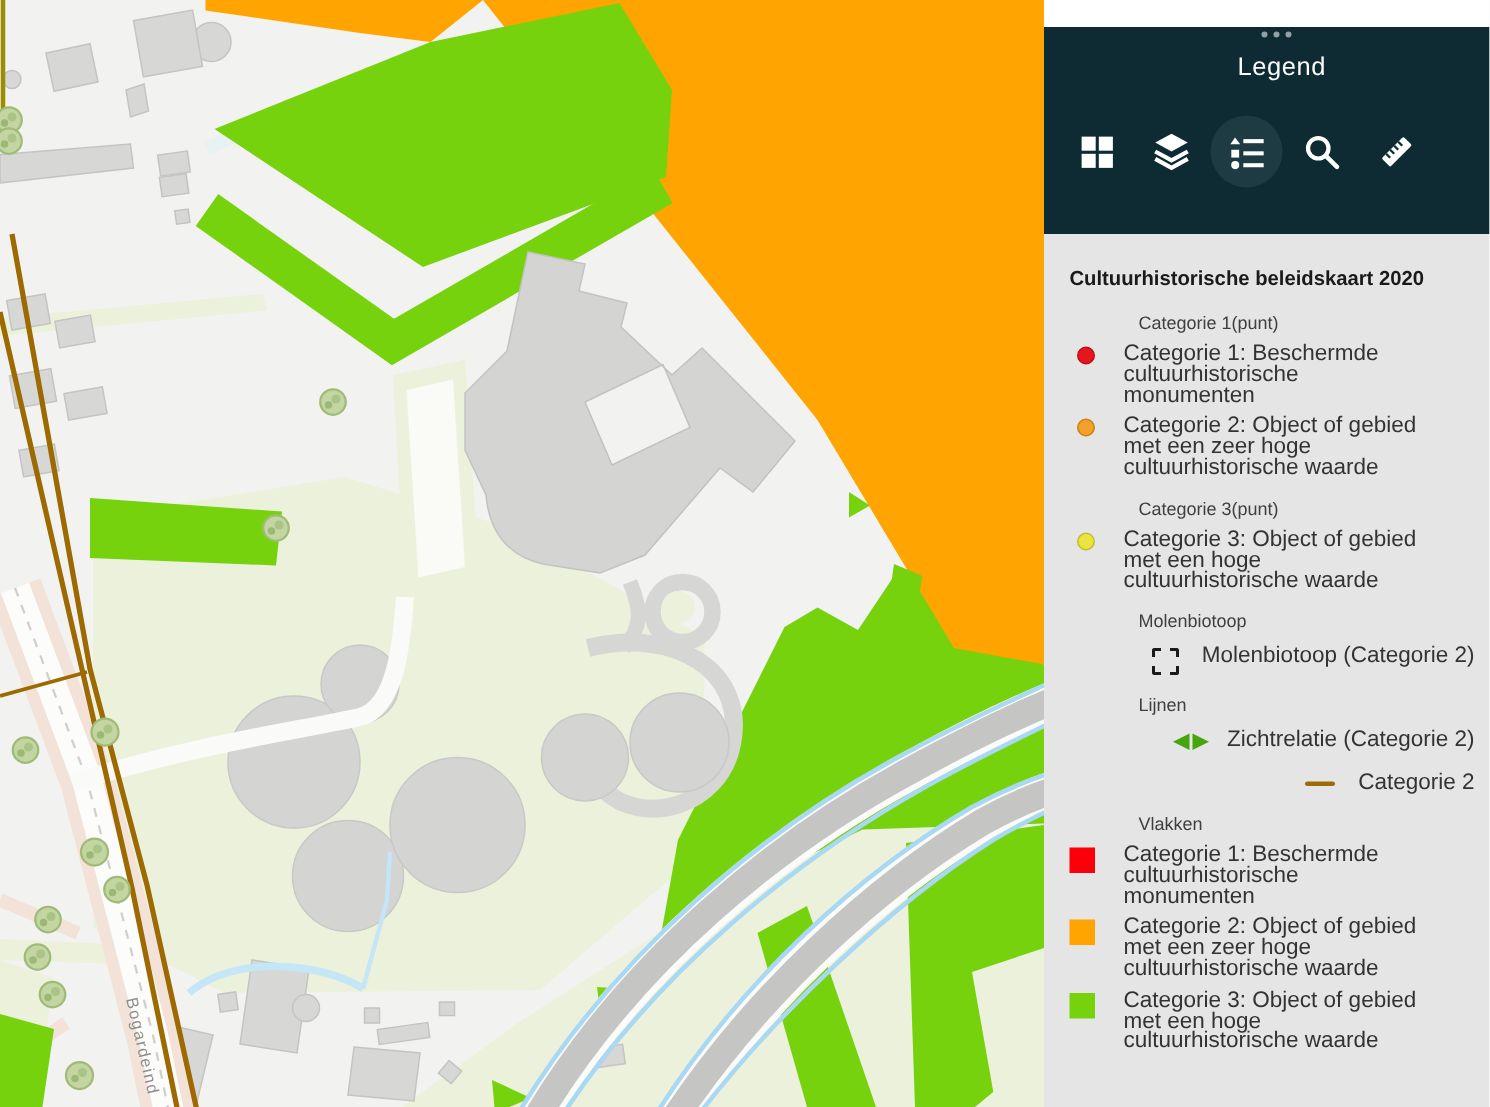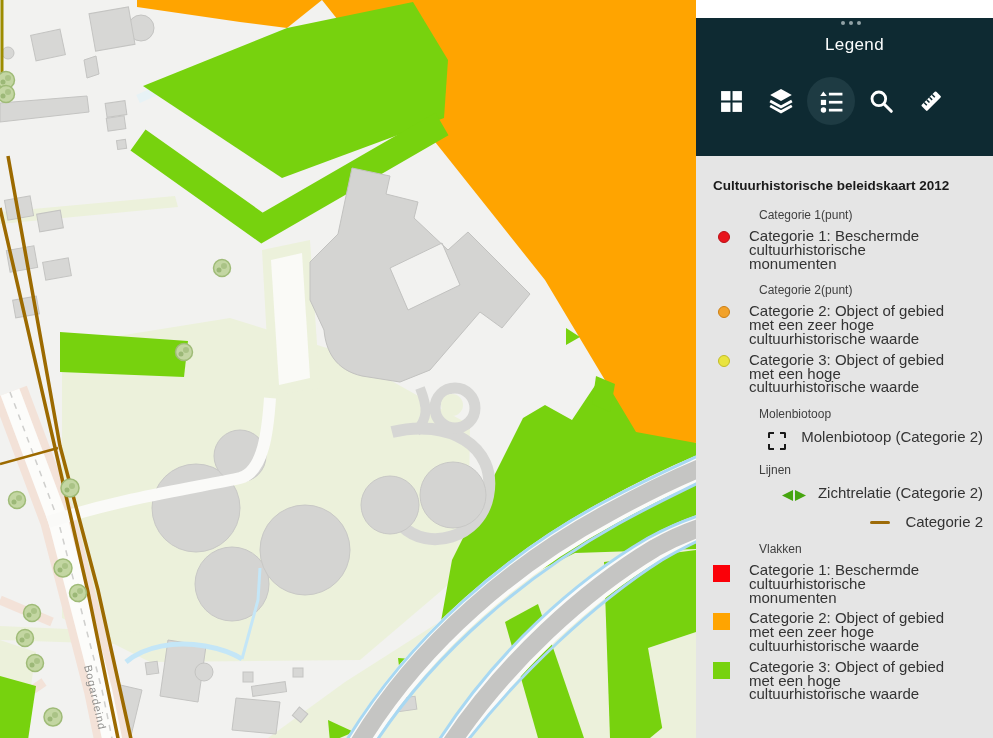--- a/index.html
+++ b/index.html
@@ -275,38 +275,38 @@
             <g transform="rotate(-45 12 12)">
               <rect x="2.5" y="8.5" width="19" height="7.5" rx="1" fill="#ffffff"></rect>
               <path d="M6.5 8.5 V12 M10 8.5 V12 M13.5 8.5 V12 M17 8.5 V12" stroke="#0e2a32" stroke-width="1.4"></path>
             </g>
           </svg>
         </div>
       </div>
     </div>
 
     <div class="panel-body">
-      <div class="lg-title">Cultuurhistorische beleidskaart 2012</div>
+      <div class="lg-title">Cultuurhistorische beleidskaart 2020</div>
 
       <div class="lg-group">Categorie 1(punt)</div>
       <div class="lg-item">
         <span class="sw-col">
             <span class="sw-dot red"></span>
           </span>
         <span class="lg-text">Categorie 1: Beschermde cultuurhistorische monumenten</span>
       </div>
 
-      <div class="lg-group">Categorie 2(punt)</div>
       <div class="lg-item">
         <span class="sw-col">
             <span class="sw-dot orange"></span>
           </span>
         <span class="lg-text">Categorie 2: Object of gebied met een zeer hoge cultuurhistorische waarde</span>
       </div>
 
+      <div class="lg-group">Categorie 3(punt)</div>
       <div class="lg-item">
         <span class="sw-col">
             <span class="sw-dot yellow"></span>
           </span>
         <span class="lg-text">Categorie 3: Object of gebied met een hoge cultuurhistorische waarde</span>
       </div>
 
       <div class="lg-group">Molenbiotoop</div>
       <div class="lg-item single">
         <span class="sw-col">

